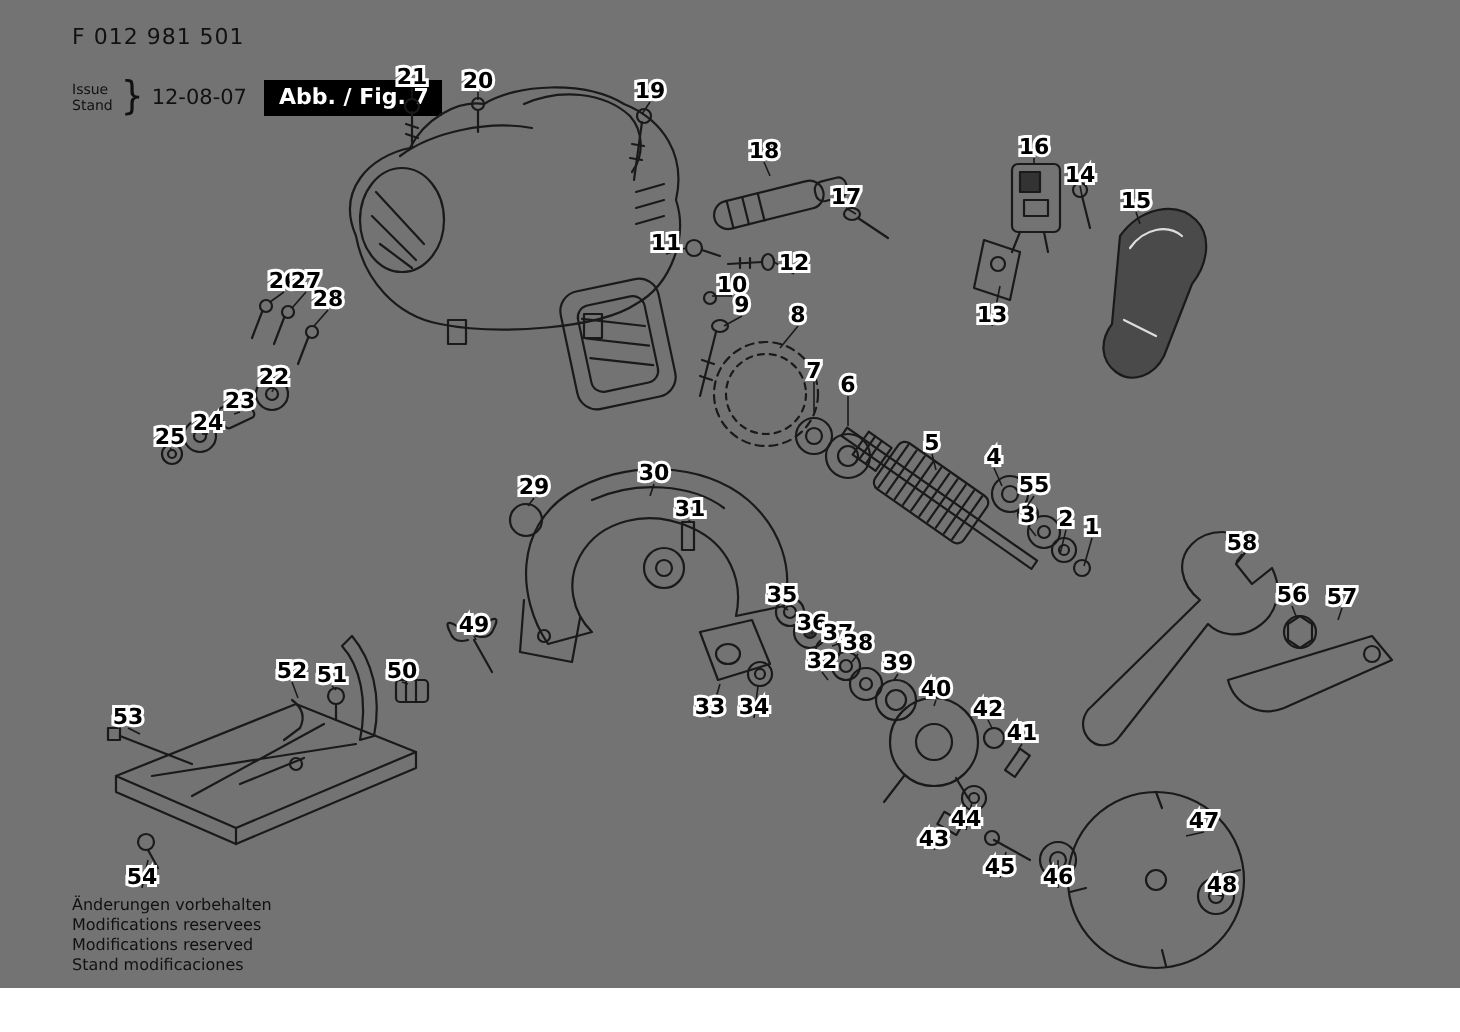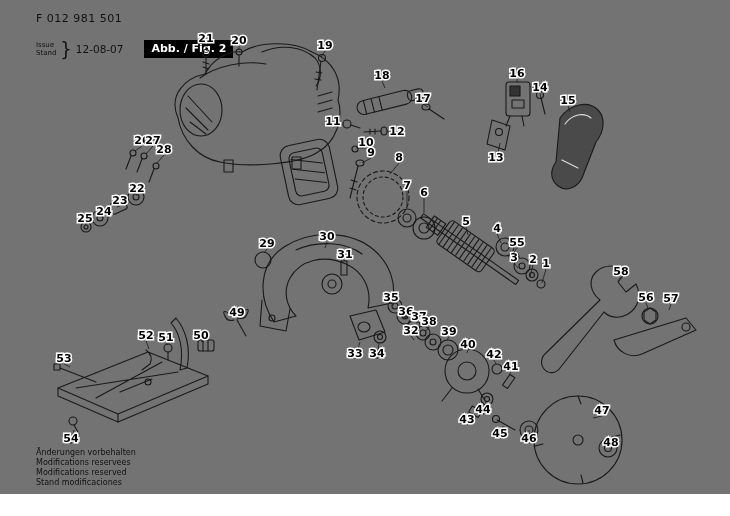--- a/index.html
+++ b/index.html
@@ -2,42 +2,42 @@
 <html><head>
 <meta charset="utf-8">
 <style>
   html,body{margin:0;padding:0;background:#fff;}
   .page{position:relative;width:730px;height:494px;background:#737373;overflow:hidden;
         font-family:"DejaVu Sans", sans-serif;color:#111;}
   .part-number{position:absolute;left:36px;top:12px;font-size:11px;letter-spacing:.5px;}
   .issue-row{position:absolute;left:36px;top:38px;display:flex;align-items:center;gap:3px;}
   .stand-issue{display:flex;flex-direction:column;font-size:7px;line-height:8px;}
   .brace{font-size:18px;font-weight:400;transform:scaleY(1.1);margin:0 1px;}
-  .issue-date{font-size:10.5px;margin-right:18px;}
+  .issue-date{font-size:10.5px;margin-right:6px;}
   .fig-box{background:#000;color:#fff;font-weight:bold;font-size:11px;padding:2px 7px 3px 7px;}
   .footer{position:absolute;left:36px;top:448px;font-size:8px;line-height:10px;}
   svg text{font-family:"DejaVu Sans", sans-serif;}
   .artlayer,.calloutlayer{position:absolute;left:0;top:0;}
   .art{stroke:#1a1a1a;fill:none;stroke-width:1.1;stroke-linecap:round;stroke-linejoin:round;}
 </style>
 </head>
 <body>
 
 <div class="page">
 
   <div class="part-number">F 012 981 501</div>
 
   <div class="issue-row">
     <span class="stand-issue">
       <span>Issue</span>
       <span>Stand</span>
     </span>
     <span class="brace">}</span>
     <span class="issue-date">12-08-07</span>
-    <span class="fig-box">Abb. / Fig. 2</span>
+    <span class="fig-box">Abb. / Fig. 7</span>
   </div>
 
   <svg class="artlayer" width="730" height="516" viewBox="0 0 730 516">
     <g class="art">
 
       <g>
         <path d="M178,118 C168,95 185,78 205,74 C212,60 228,50 242,52 C258,42 292,40 312,52 C332,60 343,78 338,100 C344,118 336,142 318,152 C300,164 250,168 220,162 C198,158 182,140 178,118 Z"></path>
         <path d="M262,52 C280,44 302,46 315,58 C322,66 322,78 316,86"></path>
         <path d="M200,78 C216,66 244,60 266,64"></path>
         <ellipse cx="201" cy="110" rx="21" ry="26"></ellipse>

